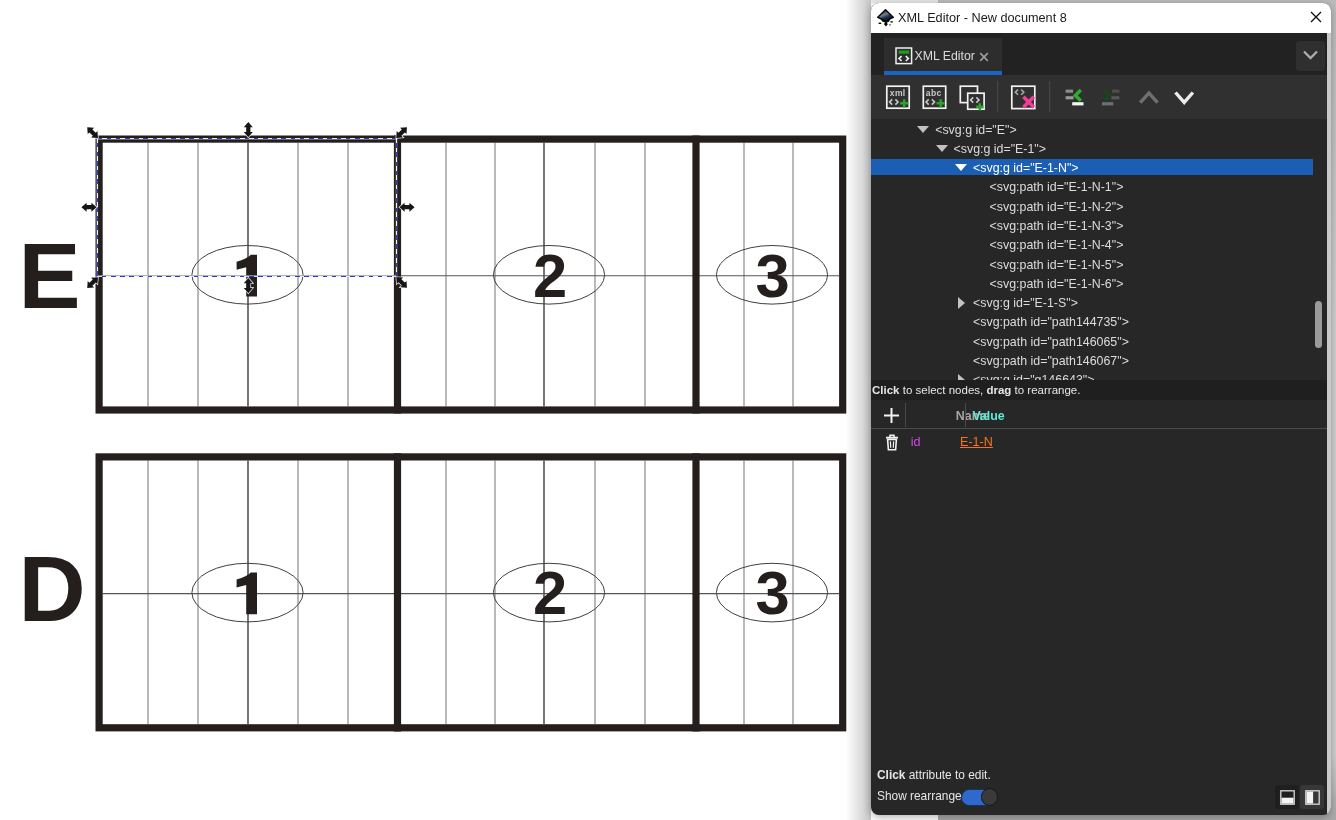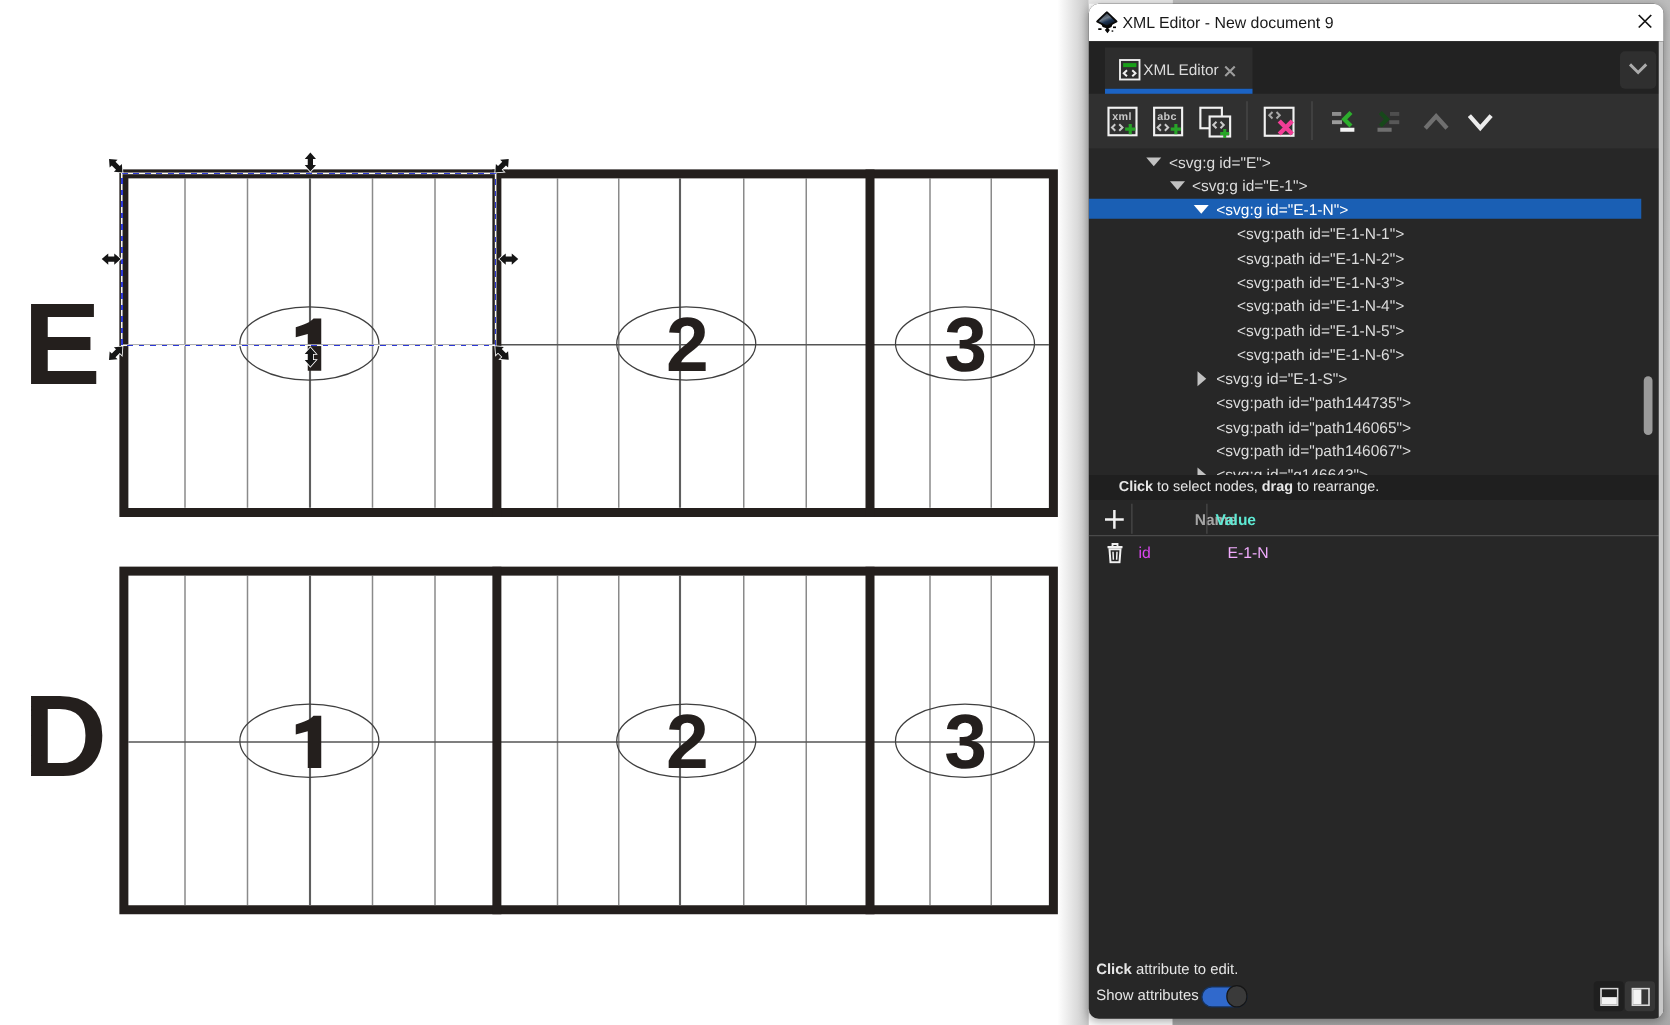--- a/index.html
+++ b/index.html
@@ -129,21 +129,21 @@
           <stop offset="1" stop-color="#05070b"></stop>
     </linearGradient>
       </defs>
     <path d="M8.5 0.7 L16.3 8.2 L8.5 12.2 L0.7 8.2 Z" fill="url(#inkg)" stroke="#0a0a0a" stroke-width="1.4"></path>
     <path d="M3.8 9.8 L8.5 12.4 L13.2 9.8 L12.2 12.6 L9.6 13.7 L10.9 15 L9 17.6 L6.9 14.9 L8.2 13.6 L5.1 12.5 Z" fill="#060606"></path>
     <rect x="1.6" y="13.6" width="2.6" height="1.4" fill="#060606"></rect>
     <rect x="13.4" y="12.2" width="2.4" height="1.3" fill="#060606"></rect>
     <rect x="12.3" y="15.3" width="1.3" height="1.1" fill="#060606"></rect>
   </svg>
 
-  <div class="txt" style="left:27px;top:8px;font-size:12.7px;color:#191919;">XML Editor - New document 9</div>
+  <div class="txt" style="left:27px;top:8px;font-size:12.7px;color:#191919;">XML Editor - New document 8</div>
 
   <svg class="abs" style="left:439px;top:8px" width="12" height="12" viewBox="0 0 12 12">
     <path d="M1 1 L11 11 M11 1 L1 11" stroke="#131313" stroke-width="1.4" fill="none"></path>
   </svg>
 
   <div class="abs" style="left:0;top:30px;width:459px;height:42px;background:#222222;"></div>
 
   <div class="abs" style="left:12.7px;top:35px;width:118.2px;height:33px;background:#2d2d2d;"></div>
 
   <svg class="abs" style="left:24px;top:44px" width="18" height="18" viewBox="0 0 18 18">
@@ -249,43 +249,43 @@
 
     <div class="txt" style="left:102.0px;top:216.1px;font-size:12.4px;color:#dcdcdc;">&lt;svg:path id="path146065"&gt;</div>
 
     <div class="txt" style="left:102.0px;top:235.4px;font-size:12.4px;color:#dcdcdc;">&lt;svg:path id="path146067"&gt;</div>
 
     <div class="abs" style="left:86.7px;top:255.4px;width:0;height:0;border-top:6.2px solid transparent;border-bottom:6.2px solid transparent;border-left:7.8px solid #c2c2c2;"></div>
     <div class="txt" style="left:102.0px;top:254.6px;font-size:12.4px;color:#dcdcdc;">&lt;svg:g id="g146643"&gt;</div>
   </div>
 
   <div class="abs" style="left:0;top:377px;width:459px;height:19.5px;background:#1f1f1f;"></div>
-  <div class="txt" style="left:24px;top:380.5px;font-size:11.5px;color:#e6e6e6;"><b>Click</b> to select nodes, <b>drag</b> to rearrange.</div>
+  <div class="txt" style="left:1px;top:380.5px;font-size:11.5px;color:#e6e6e6;"><b>Click</b> to select nodes, <b>drag</b> to rearrange.</div>
 
   <svg class="abs" style="left:12px;top:404px" width="17" height="17" viewBox="0 0 17 17">
     <path d="M8.5 1 L8.5 16 M1 8.5 L16 8.5" stroke="#f2f2f2" stroke-width="2" fill="none"></path>
   </svg>
   <div class="abs" style="left:34.3px;top:400px;width:1.2px;height:23.5px;background:#4a4a4a;"></div>
   <div class="txt" style="left:39.8px;top:406px;font-size:12.4px;font-weight:bold;color:#a6a6a6;padding-left:45px;">Name</div>
   <div class="abs" style="left:93.8px;top:400px;width:1.2px;height:23.5px;background:#4a4a4a;"></div>
   <div class="txt" style="left:101.4px;top:406px;font-size:12.4px;font-weight:bold;color:#5eead4;">Value</div>
   <div class="abs" style="left:0;top:424.5px;width:456px;height:1.2px;background:#4a4a4a;"></div>
 
   <svg class="abs" style="left:13.6px;top:430.6px" width="14" height="17" viewBox="0 0 14 17">
     <path d="M1 3.6 L13 3.6" stroke="#f2f2f2" stroke-width="1.8"></path>
     <path d="M5 3 L5 1.2 L9 1.2 L9 3" stroke="#f2f2f2" stroke-width="1.5" fill="none"></path>
     <path d="M2.6 5.4 L3.4 15.8 L10.6 15.8 L11.4 5.4 Z" fill="none" stroke="#f2f2f2" stroke-width="1.6"></path>
     <path d="M5.4 7.4 L5.7 13.8 M8.6 7.4 L8.3 13.8" stroke="#f2f2f2" stroke-width="1.2"></path>
   </svg>
   <div class="txt" style="left:39.8px;top:431.5px;font-size:12.6px;color:#d946ef;">id</div>
-  <div class="txt" style="left:111px;top:431.5px;font-size:12.6px;color:#f0abfc;">E-1-N</div>
+  <div class="txt" style="left:89px;top:431.5px;font-size:12.6px;color:#f97316;text-decoration:underline;">E-1-N</div>
 
   <div class="txt" style="left:6px;top:765px;font-size:11.9px;color:#e6e6e6;"><b>Click</b> attribute to edit.</div>
 
-  <div class="txt" style="left:6px;top:786px;font-size:11.9px;color:#e6e6e6;">Show attributes</div>
+  <div class="txt" style="left:6px;top:786px;font-size:11.9px;color:#e6e6e6;">Show rearrange</div>
 
   <div class="abs" style="left:90.4px;top:785.7px;width:36.8px;height:17.3px;border-radius:9px;background:#3069cc;border:1px solid #16335e;box-sizing:border-box;"></div>
   <div class="abs" style="left:109.6px;top:785.4px;width:17.8px;height:17.8px;border-radius:50%;background:#3a3a3a;border:1px solid #161616;box-sizing:border-box;"></div>
 
   <div class="abs" style="left:403.8px;top:781.9px;width:24.2px;height:24.6px;background:#1f1f1f;border-radius:3px;"></div>
   <svg class="abs" style="left:408.6px;top:786.5px" width="15" height="15" viewBox="0 0 15 15">
     <rect x="0.8" y="0.8" width="13.4" height="13.4" fill="none" stroke="#d9d9d9" stroke-width="1.3"></rect>
     <rect x="1.5" y="7.7" width="12" height="5.9" fill="#f4f4f4"></rect>
   </svg>
 

